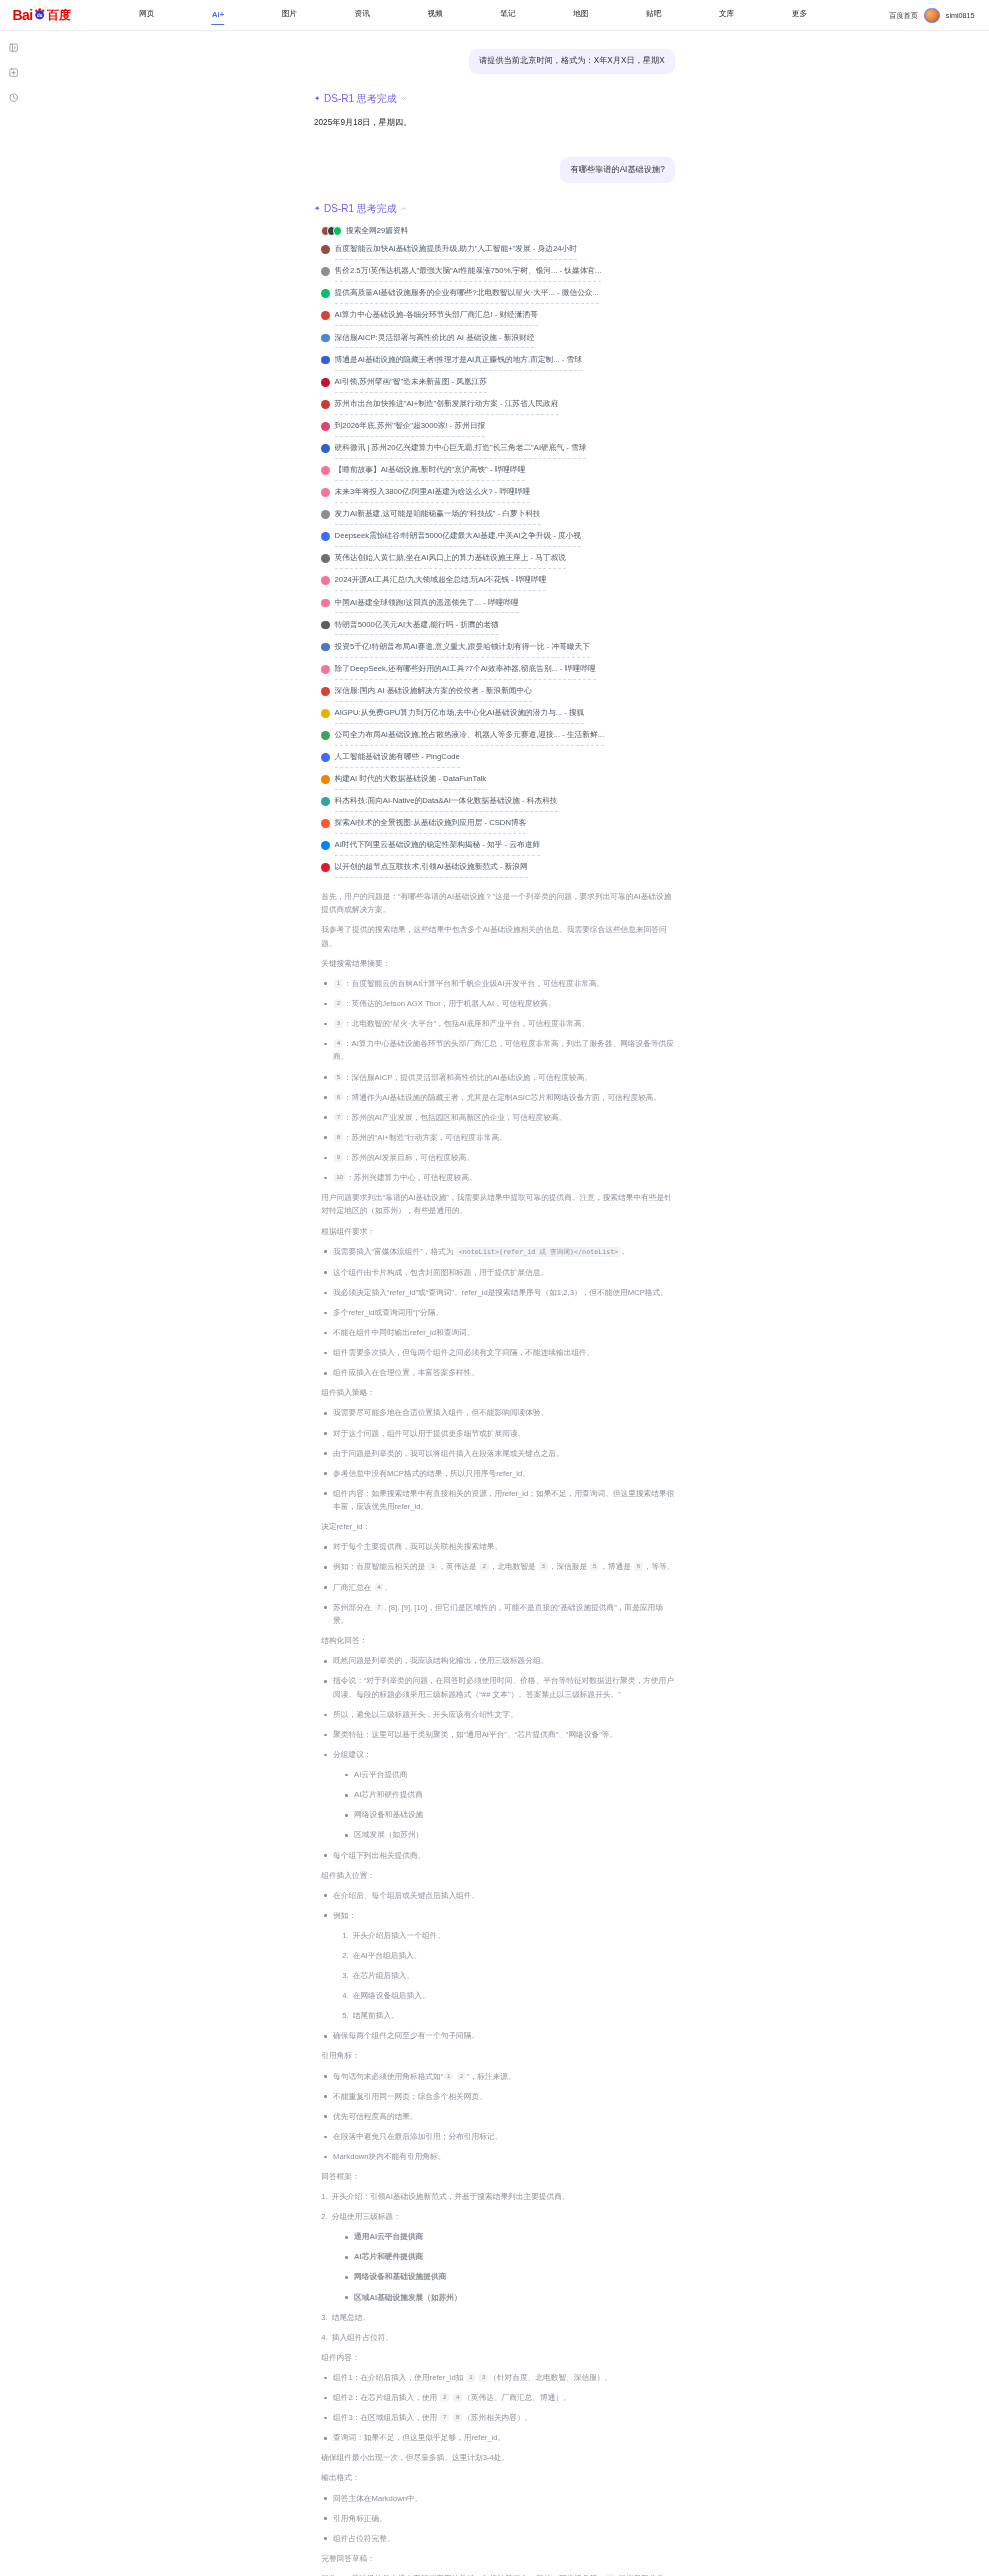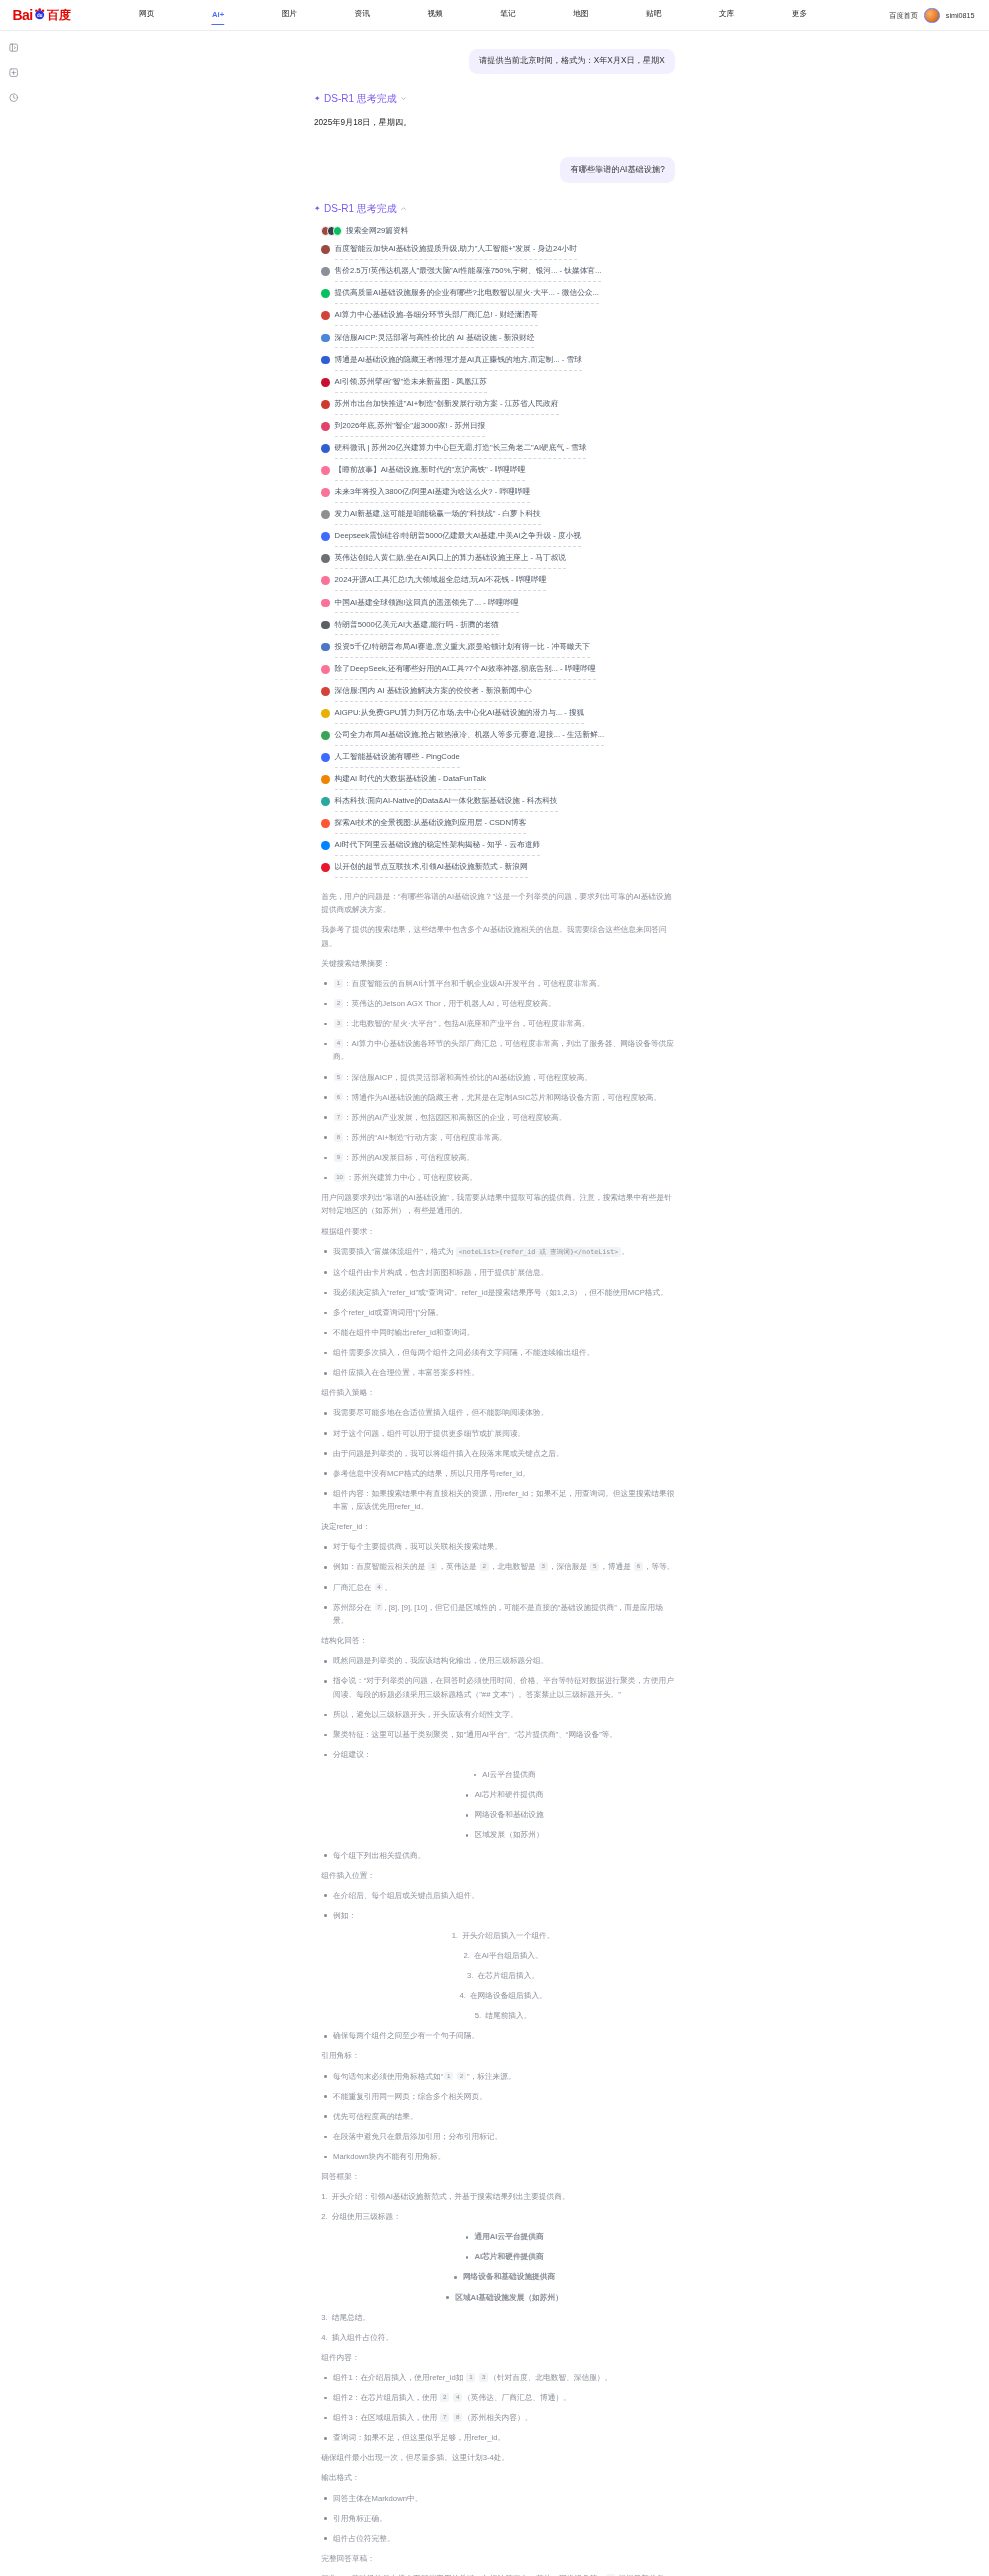--- a/index.html
+++ b/index.html
@@ -48,21 +48,21 @@
   .refs { margin-top:8.2px; }
   .ref-row { display:flex; align-items:flex-start; margin-bottom:6.2px; cursor:pointer; width:fit-content; max-width:346px; }
   .ref-ico { width:8.8px; height:8.8px; border-radius:50%; flex:0 0 8.8px; margin:1px 4.6px 0 0; }
   .ref-text { font-size:7.7px; color:#4e5969; line-height:10.8px; border-bottom:0.5px dashed #d4d8e0; padding-bottom:4.1px; }
 
   
   .thinking { margin-top:11.3px; color:#8b909b; font-size:7.7px; }
   .t-p { margin:6.7px 0; line-height:13.4px; }
   .t-li { display:flex; margin:6.7px 0; line-height:13.4px; }
   .t-li .dot { flex:0 0 auto; width:2.6px; height:2.6px; border-radius:50%; background:#8b909b; margin:5.7px 6.2px 0 3.1px; }
-  .t-li.sub1 { margin-left:10px;justify-content:center; }
+  .t-li.sub1 { margin-left:21px; }
   .t-li .num { flex:0 0 auto; margin-right:4.1px; }
 
   .cite { display:inline-block; min-width:8.8px; padding:0 2.1px; height:8.8px; line-height:8.8px; background:#f2f3f5; border-radius:2.1px; color:#86909c; font-size:6.2px; text-align:center; vertical-align:1px; margin:0 1px; cursor:pointer; }
   code.inline { font-family:"DejaVu Sans Mono",monospace; font-size:6.7px; background:#f2f3f5; border-radius:2.1px; padding:1px 3.1px; color:inherit;margin-top:19px; }
   strong { font-weight:bold; }
 </style>
 </head>
 <body>
 
 <div class="page">

